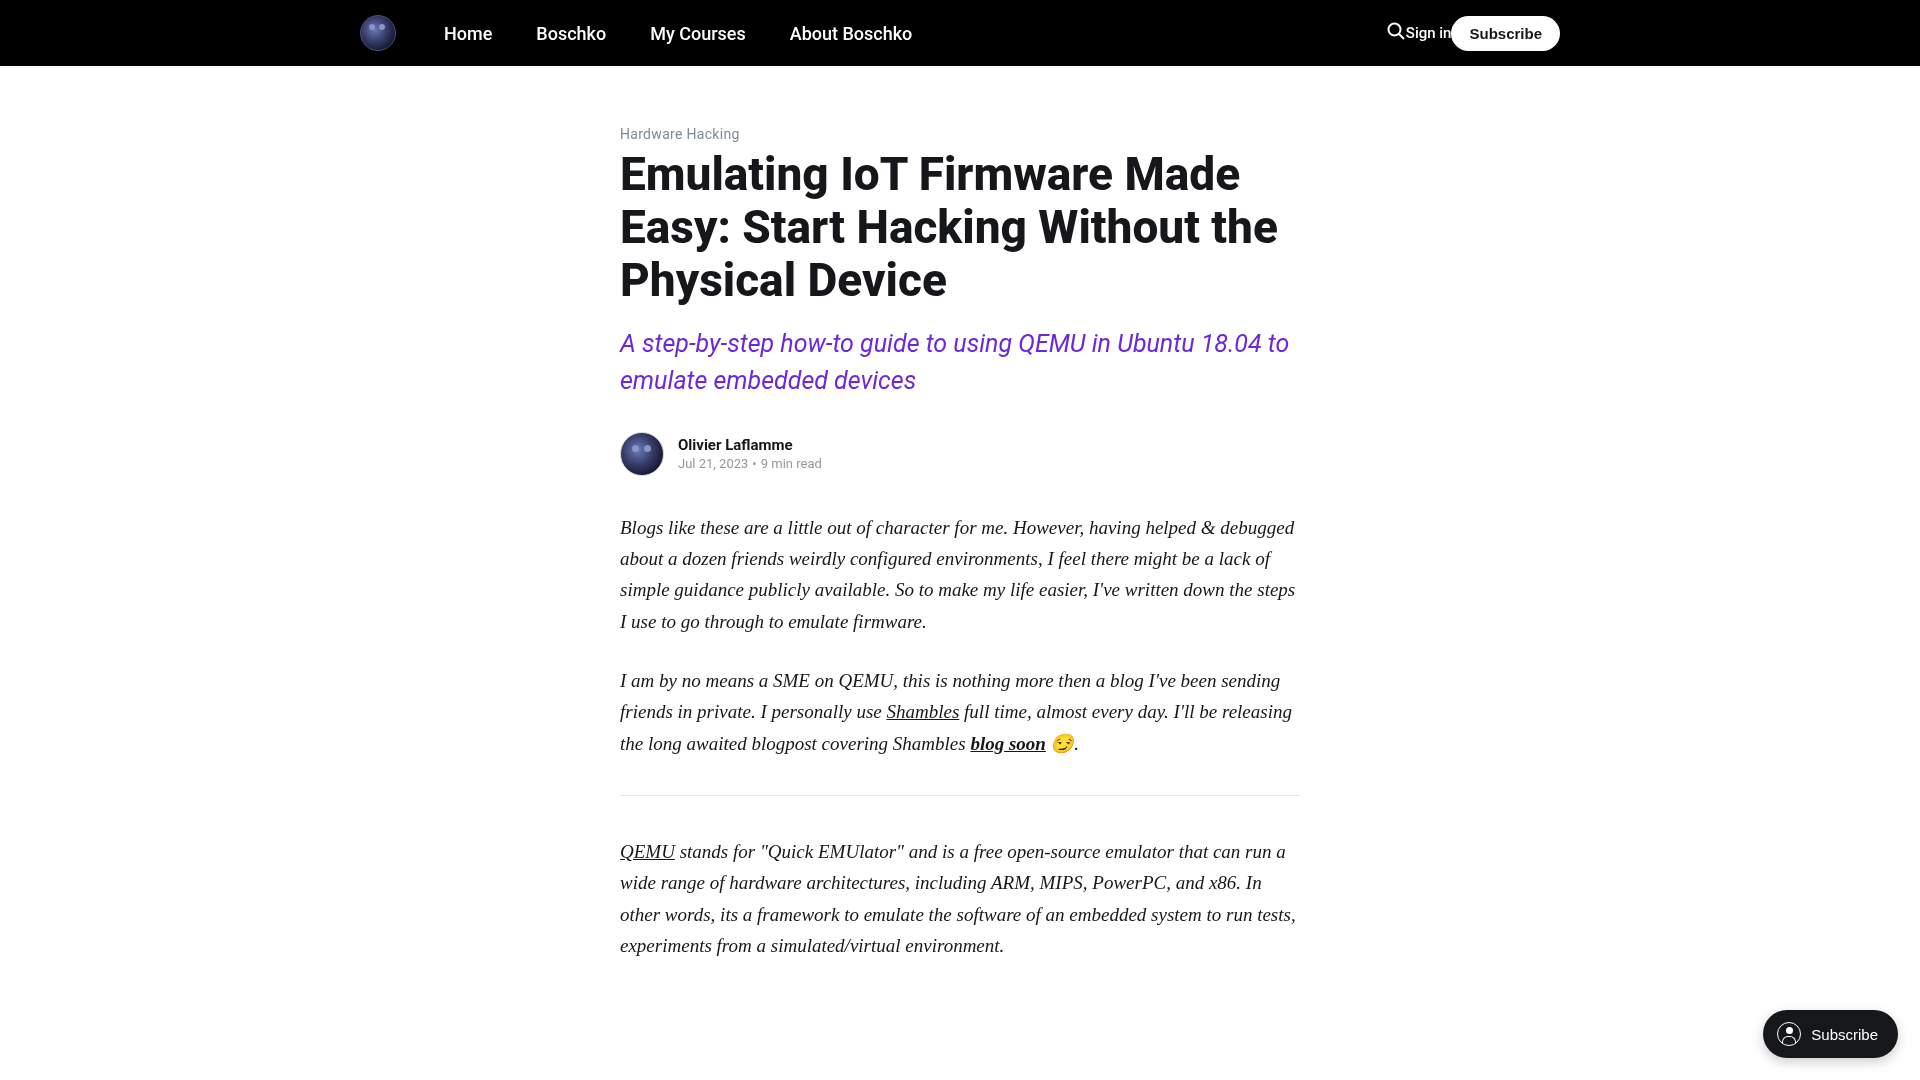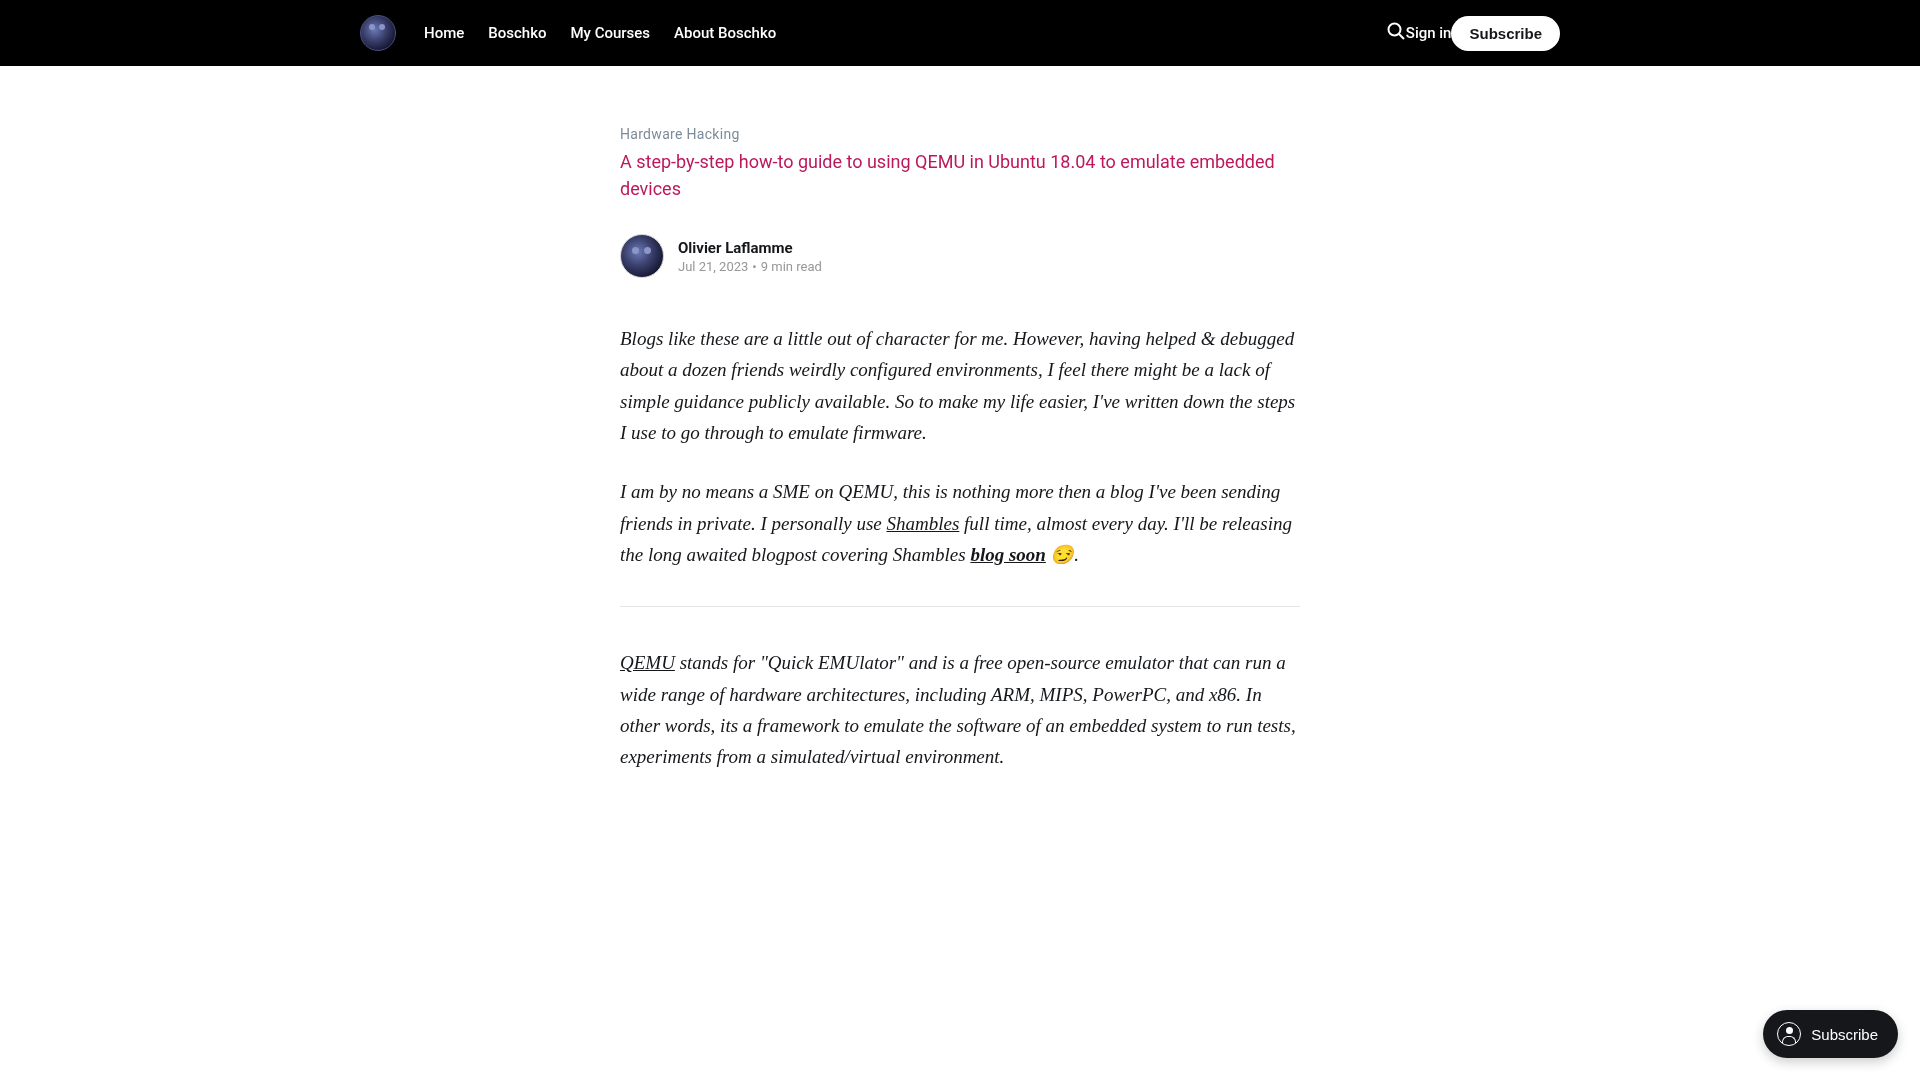--- a/index.html
+++ b/index.html
@@ -49,23 +49,24 @@
     background: #8a95c8;
     border-radius: 50%;
     box-shadow: 10px 0 0 #8a95c8;
   }
   .nav {
     display: flex;
     gap: 24px;
   }
   .nav-item {
     color: #fff;
-    font-size: 15px;
+    font-size: 18px;
     font-weight: 500;
     cursor: pointer;
+    margin-left: 20px;
   }
   .header-right {
     display: flex;
     align-items: center;
   }
   .search-icon {
     color: #fff;
     cursor: pointer;
   }
   .signin {
@@ -97,31 +98,32 @@
     margin-bottom: 6px;
   }
   .title {
     font-size: 46px;
     font-weight: 800;
     line-height: 1.15;
     margin-bottom: 18px;
     color: #15171a;
   }
   .subtitle {
-    font-size: 18px;
+    font-size: 25px;
     line-height: 1.5;
-    color: #be185d;
+    color: #6d28d9;
     font-weight: 400;
     margin-bottom: 32px;
+    font-style: italic;
   }
   .byline {
     display: flex;
     align-items: center;
     gap: 14px;
-    margin-bottom: 45px;
+    margin-bottom: 36px;
   }
   .avatar {
     width: 44px;
     height: 44px;
     border-radius: 50%;
     background: radial-gradient(circle at 40% 40%, #6b7ab8 0%, #3a3f6b 40%, #1a1d3a 70%, #000 100%);
     border: 1px solid #d0d0d0;
     position: relative;
     overflow: hidden;
   }
@@ -240,20 +242,21 @@
         </svg>
       </span>
       <span class="signin">Sign in</span>
       <button class="subscribe-btn">Subscribe</button>
     </div>
   </div>
 </header>
 
 <article class="article">
   <div class="category">Hardware Hacking</div>
+  <h1 class="title">Emulating IoT Firmware Made Easy: Start Hacking Without the Physical Device</h1>
   <p class="subtitle">A step-by-step how-to guide to using QEMU in Ubuntu 18.04 to emulate embedded devices</p>
 
   <div class="byline">
     <div class="avatar"></div>
     <div class="byline-text">
       <span class="author">Olivier Laflamme</span>
       <span class="meta">
         <span>Jul 21, 2023</span><span class="dot">•</span><span>9 min read</span>
       </span>
     </div>

